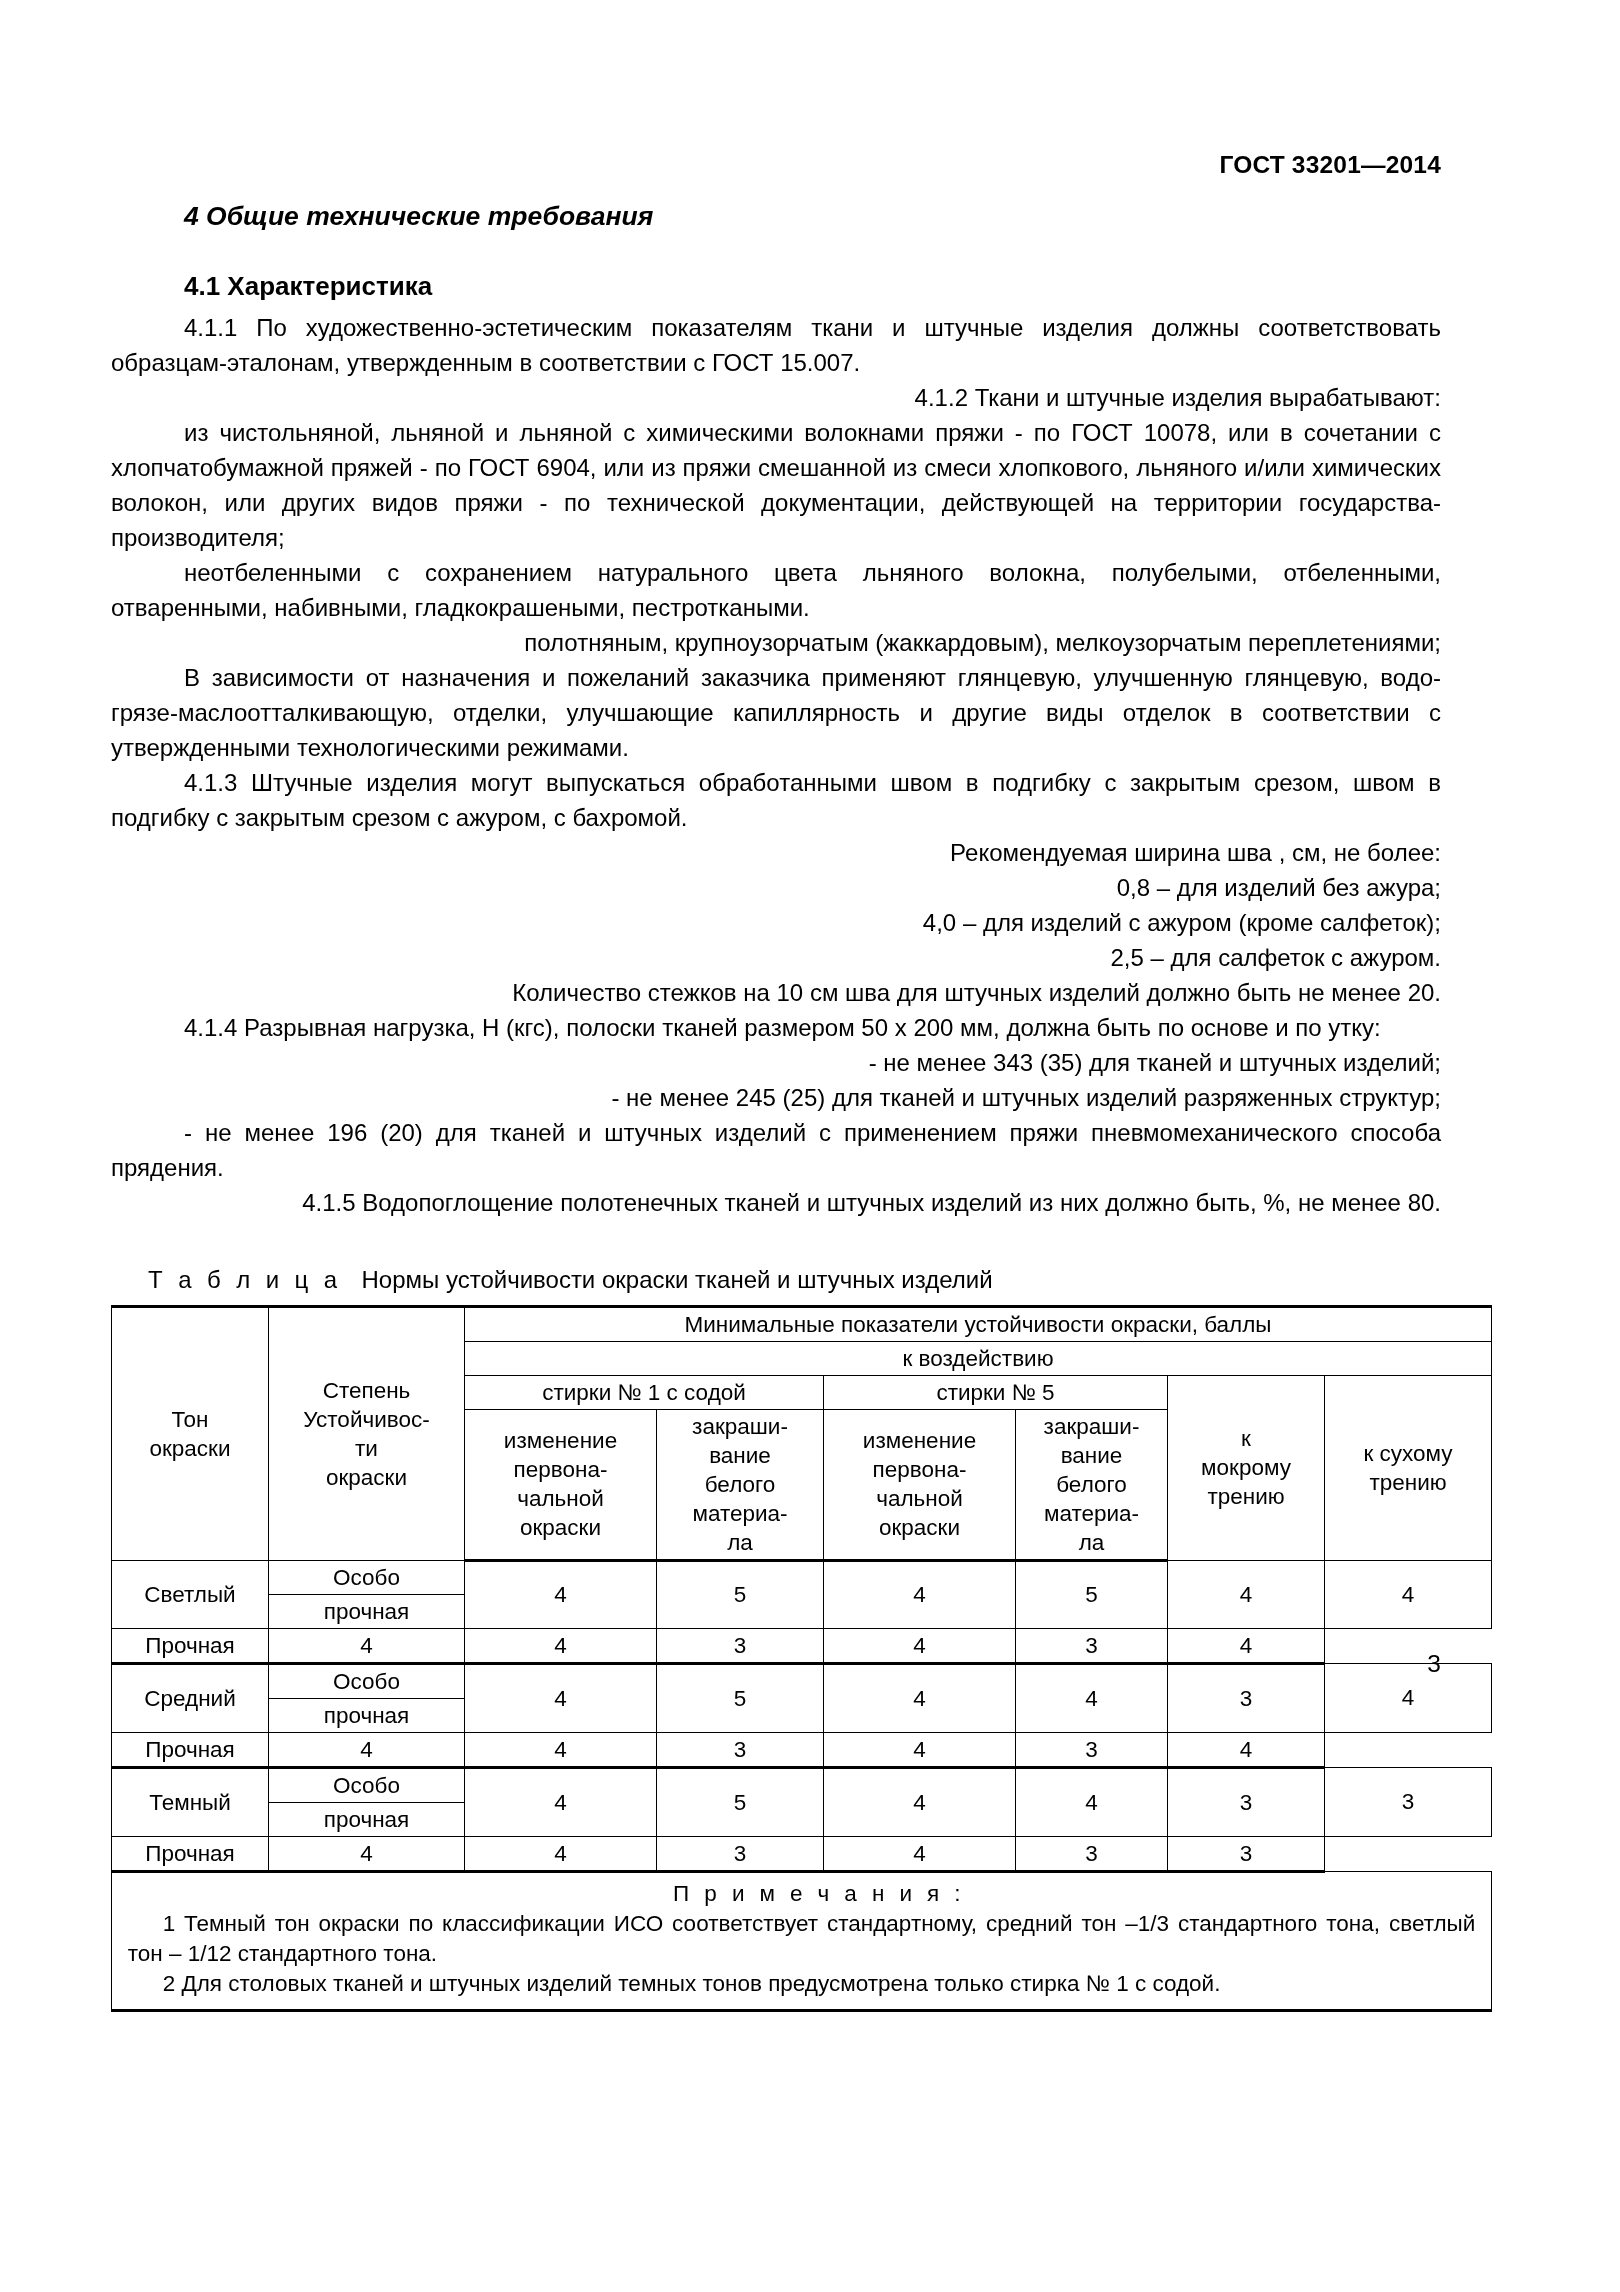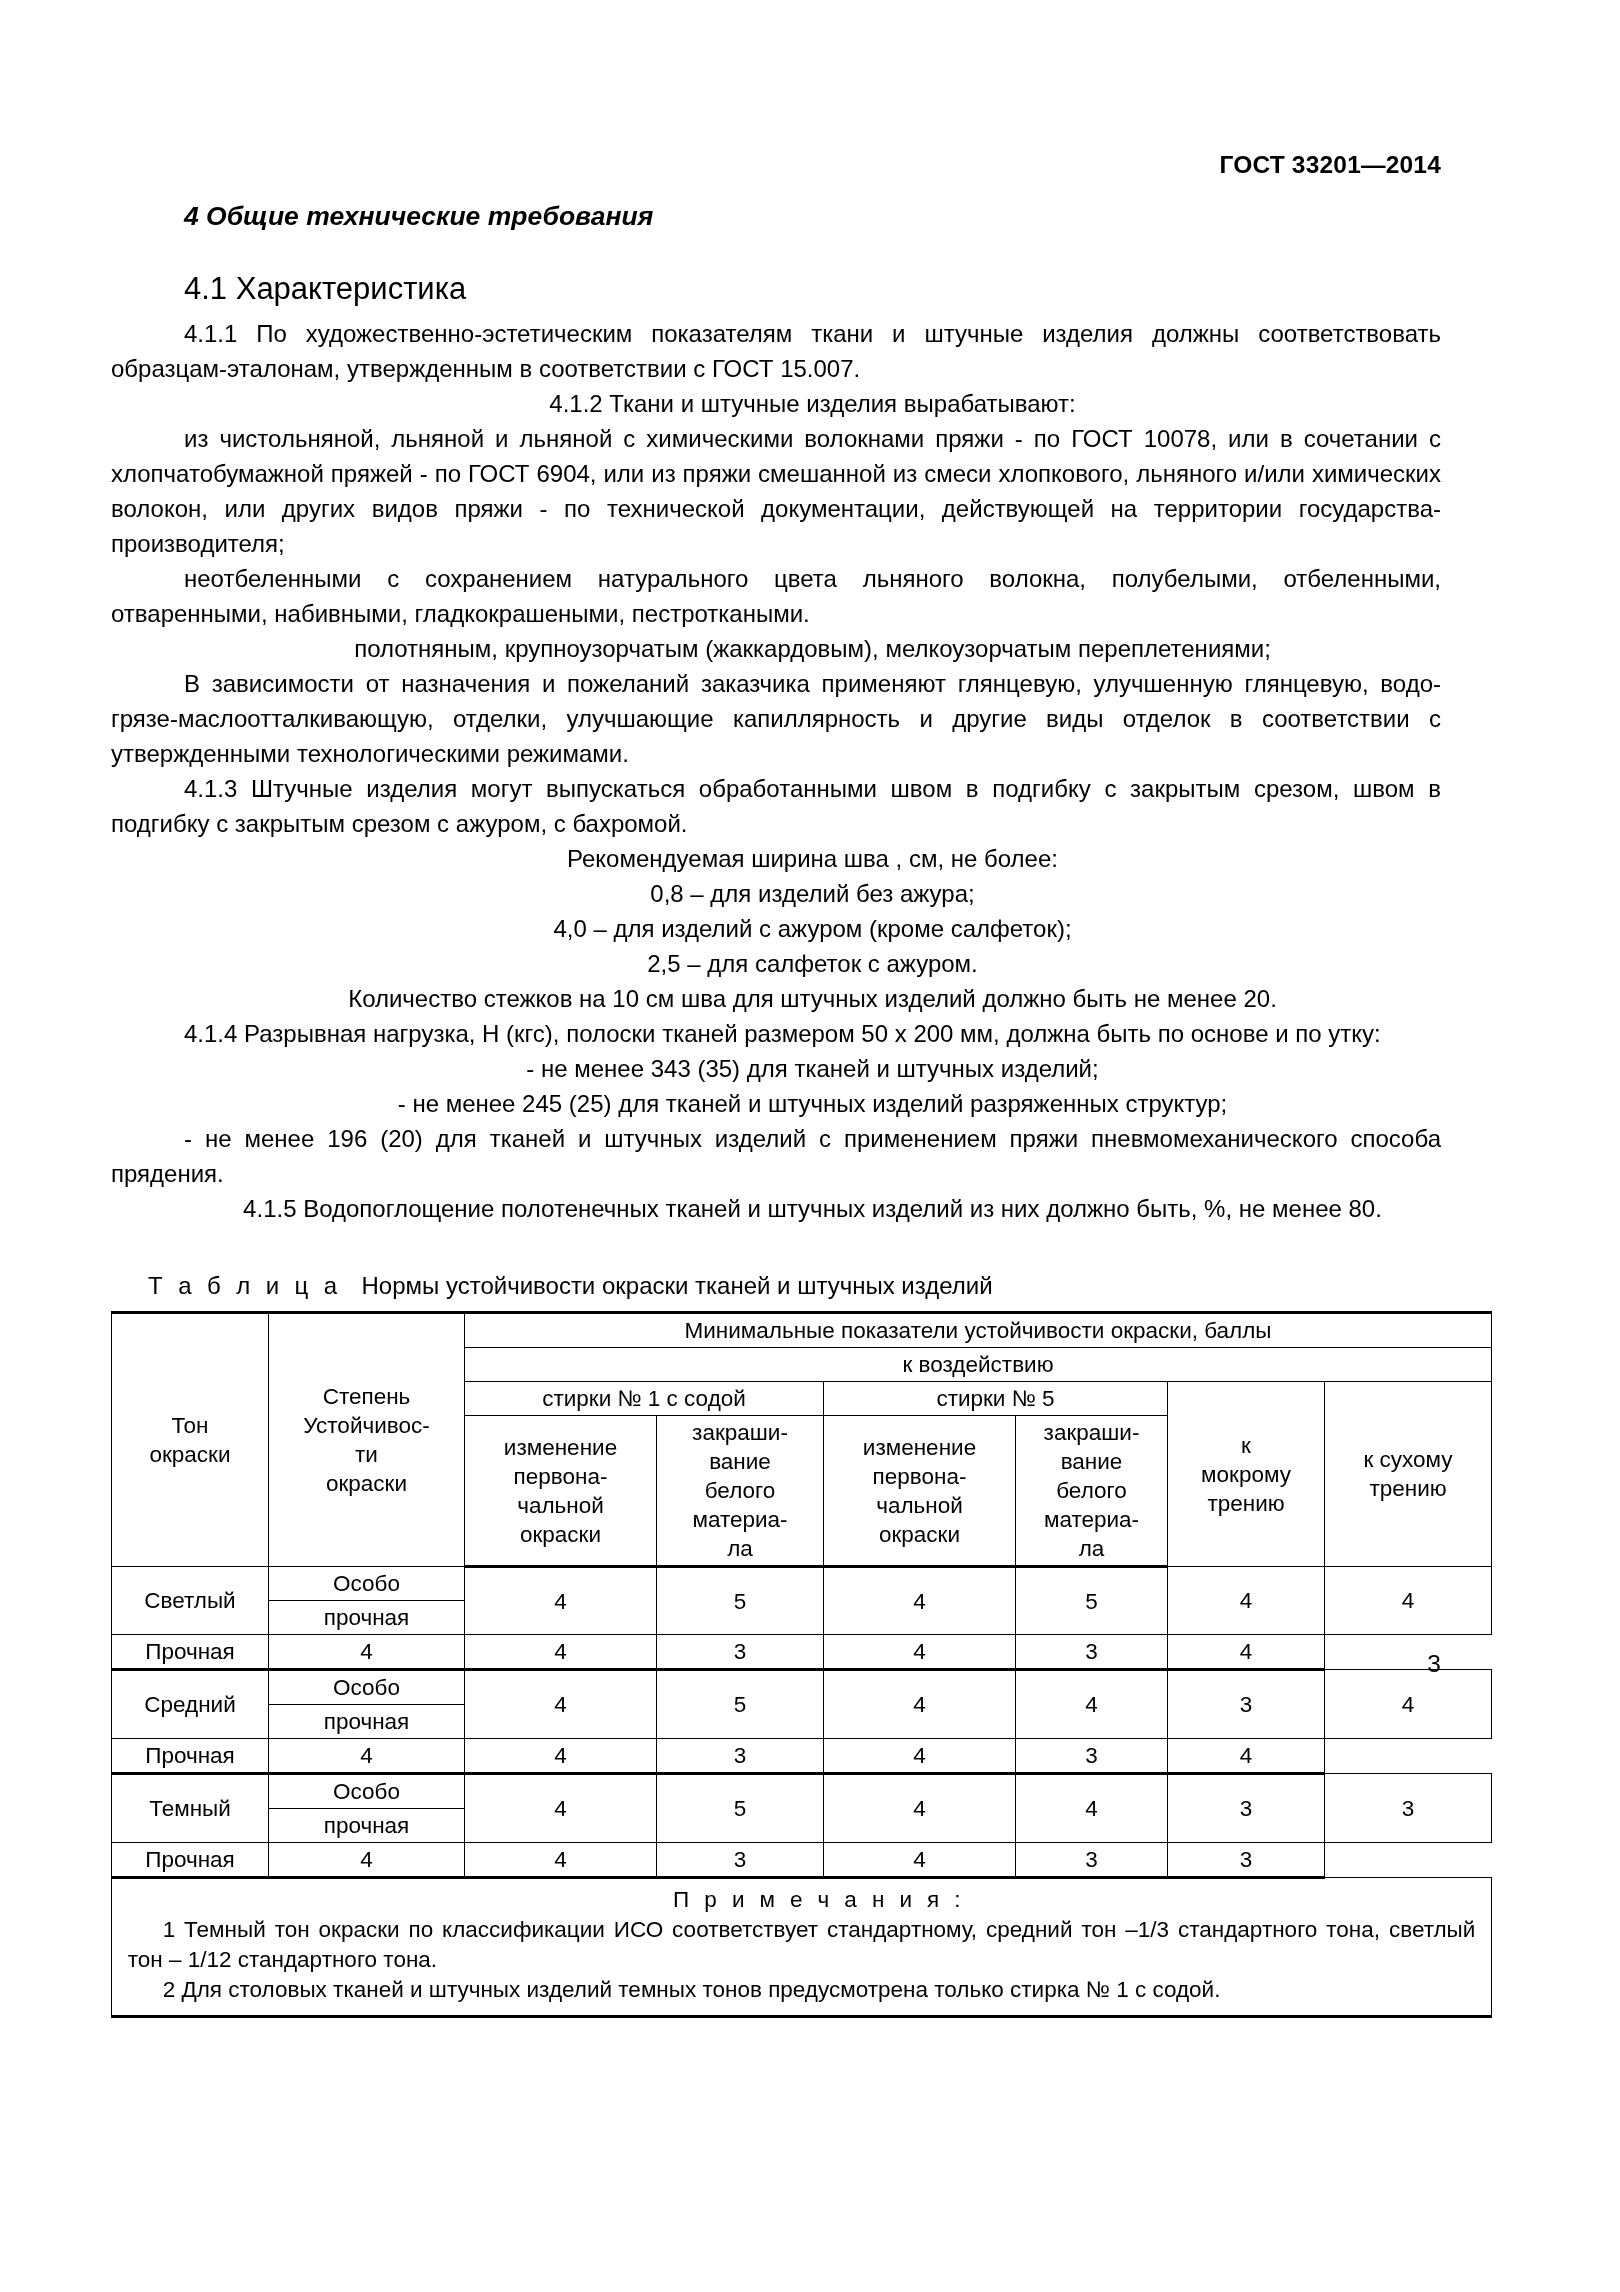--- a/index.html
+++ b/index.html
@@ -36,37 +36,37 @@
 
   h1.sec-title{
     font-size:26.5px;
     font-weight:bold;
     margin:0 0 37px 0;
     padding-left:73px;
     line-height:1.2;
     font-style:italic;
   }
   h2.subsec-title{
-    font-size:31px;
-    font-weight:normal;
+    font-size:26px;
+    font-weight:bold;
     margin:0 0 7.8px 0;
     padding-left:73px;
     line-height:1.25;
   }
 
   p.para{
     font-size:24px;
     line-height:35px;
     margin:0;
     text-align:justify;
     text-indent:73px;
     hyphens:none;
   }
   p.para.just{ text-align:justify; text-align-last:left; }
-  p.para.left{ text-align:center; }
+  p.para.left{ text-align:right; }
 
   
   .tbl-caption{
     font-size:24px;
     margin:45px 0 9.8px 0;
     padding-left:37px;
     line-height:1.25;
     white-space:nowrap;
   }
   .tbl-caption .spaced{ letter-spacing:4.4px; }

